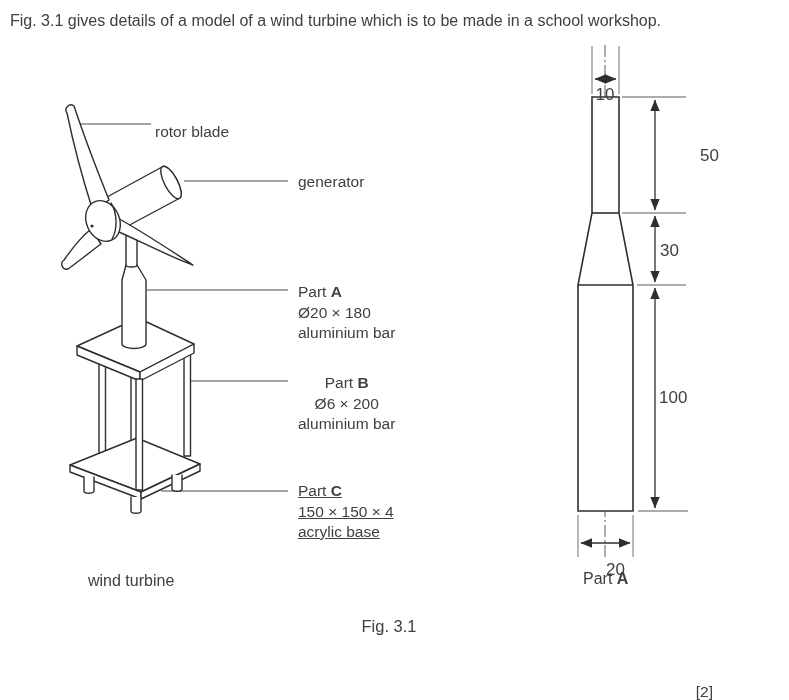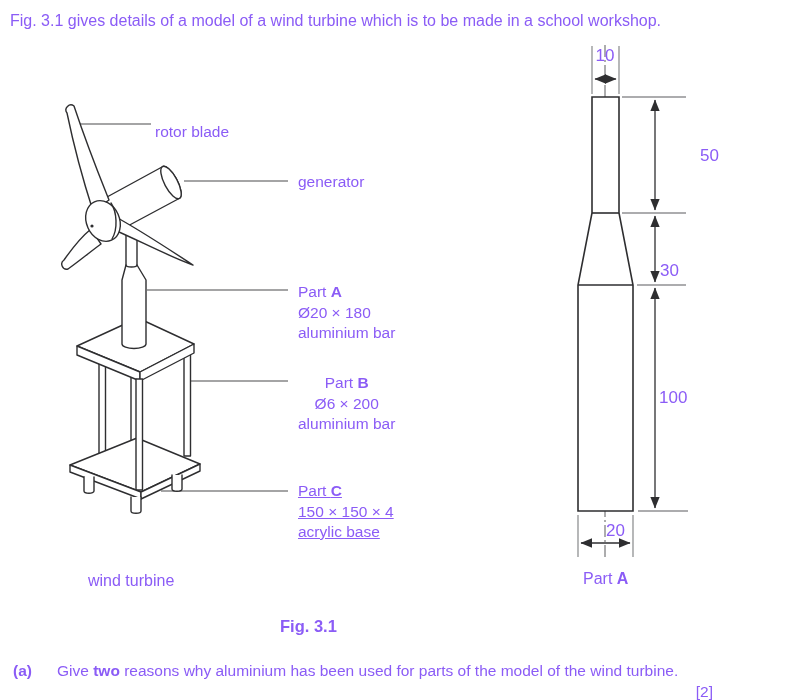--- a/index.html
+++ b/index.html
@@ -1,32 +1,32 @@
 <!DOCTYPE html>
 <html><head>
 <meta charset="utf-8">
 <style>
   html,body{margin:0;padding:0;background:#ffffff;}
   .page{
     position:relative;
     width:722px;height:700px;
     background:#ffffff;
     font-family:"Liberation Sans", sans-serif;
-    color:#8b5cf6;
+    color:#404040;
     overflow:hidden;
   }
   .t{position:absolute;white-space:nowrap;font-size:15.5px;line-height:19px;}
   .intro{left:10px;top:11px;font-size:16px;}
   .lbl{font-size:15.5px;}
   .part-block{position:absolute;left:298px;font-size:15.5px;line-height:20.5px;white-space:nowrap;}
   .part-block .letter{font-weight:bold;}
   .cap{font-size:16px;}
   .dim{position:absolute;font-size:17px;white-space:nowrap;}
-  .dim.centered{width:40px;text-align:center;}
-  .fig-caption{left:280px;top:617px;width:200px;font-weight:bold;font-size:16.5px;}
+  .dim.centered{width:40px;text-align:center;margin-top:39px;}
+  .fig-caption{left:289px;top:617px;width:200px;text-align:center;font-weight:normal;font-size:16.5px;}
   .question{left:13px;top:661px;width:766px;font-size:15.5px;}
   .question .qnum{font-weight:bold;display:inline-block;width:44px;}
   .question .bold{font-weight:bold;}
   .marks{top:682px;right:9px;left:auto;font-size:15.5px;}
   svg{position:absolute;left:0;top:0;}
 </style>
 </head>
 <body>
 
 <div class="page">
@@ -145,24 +145,23 @@
   <div class="part-block" style="top:481px;text-decoration:underline;">
     <div><span>Part </span><span class="letter">C</span></div>
     <div>150 × 150 × 4</div>
     <div>acrylic base</div>
   </div>
 
   <div class="t cap" style="left:88px;top:571px;">wind turbine</div>
 
   <div class="dim centered" style="left:585px;top:46px;">10</div>
   <div class="dim" style="left:660px;top:146px;margin-left:40px;">50</div>
-  <div class="dim" style="left:660px;top:241px;margin-top:20px;">30</div>
+  <div class="dim" style="left:660px;top:241px;">30</div>
   <div class="dim" style="left:659px;top:388px;">100</div>
   <div class="dim centered" style="left:585px;top:521px;text-align:right;">20</div>
 
   <div class="t cap" style="left:583px;top:569px;"><span>Part </span><span style="font-weight:bold;">A</span></div>
 
   <div class="t fig-caption">Fig. 3.1</div>
 
-  <div class="t question"><span class="qnum">(a)</span><span><span>Give </span><span class="bold">two</span><span> reasons why aluminium has been used for parts of the model of the wind turbine.</span></span></div>
   <div class="t marks">[2]</div>
 
 </div>
 
 </body></html>

